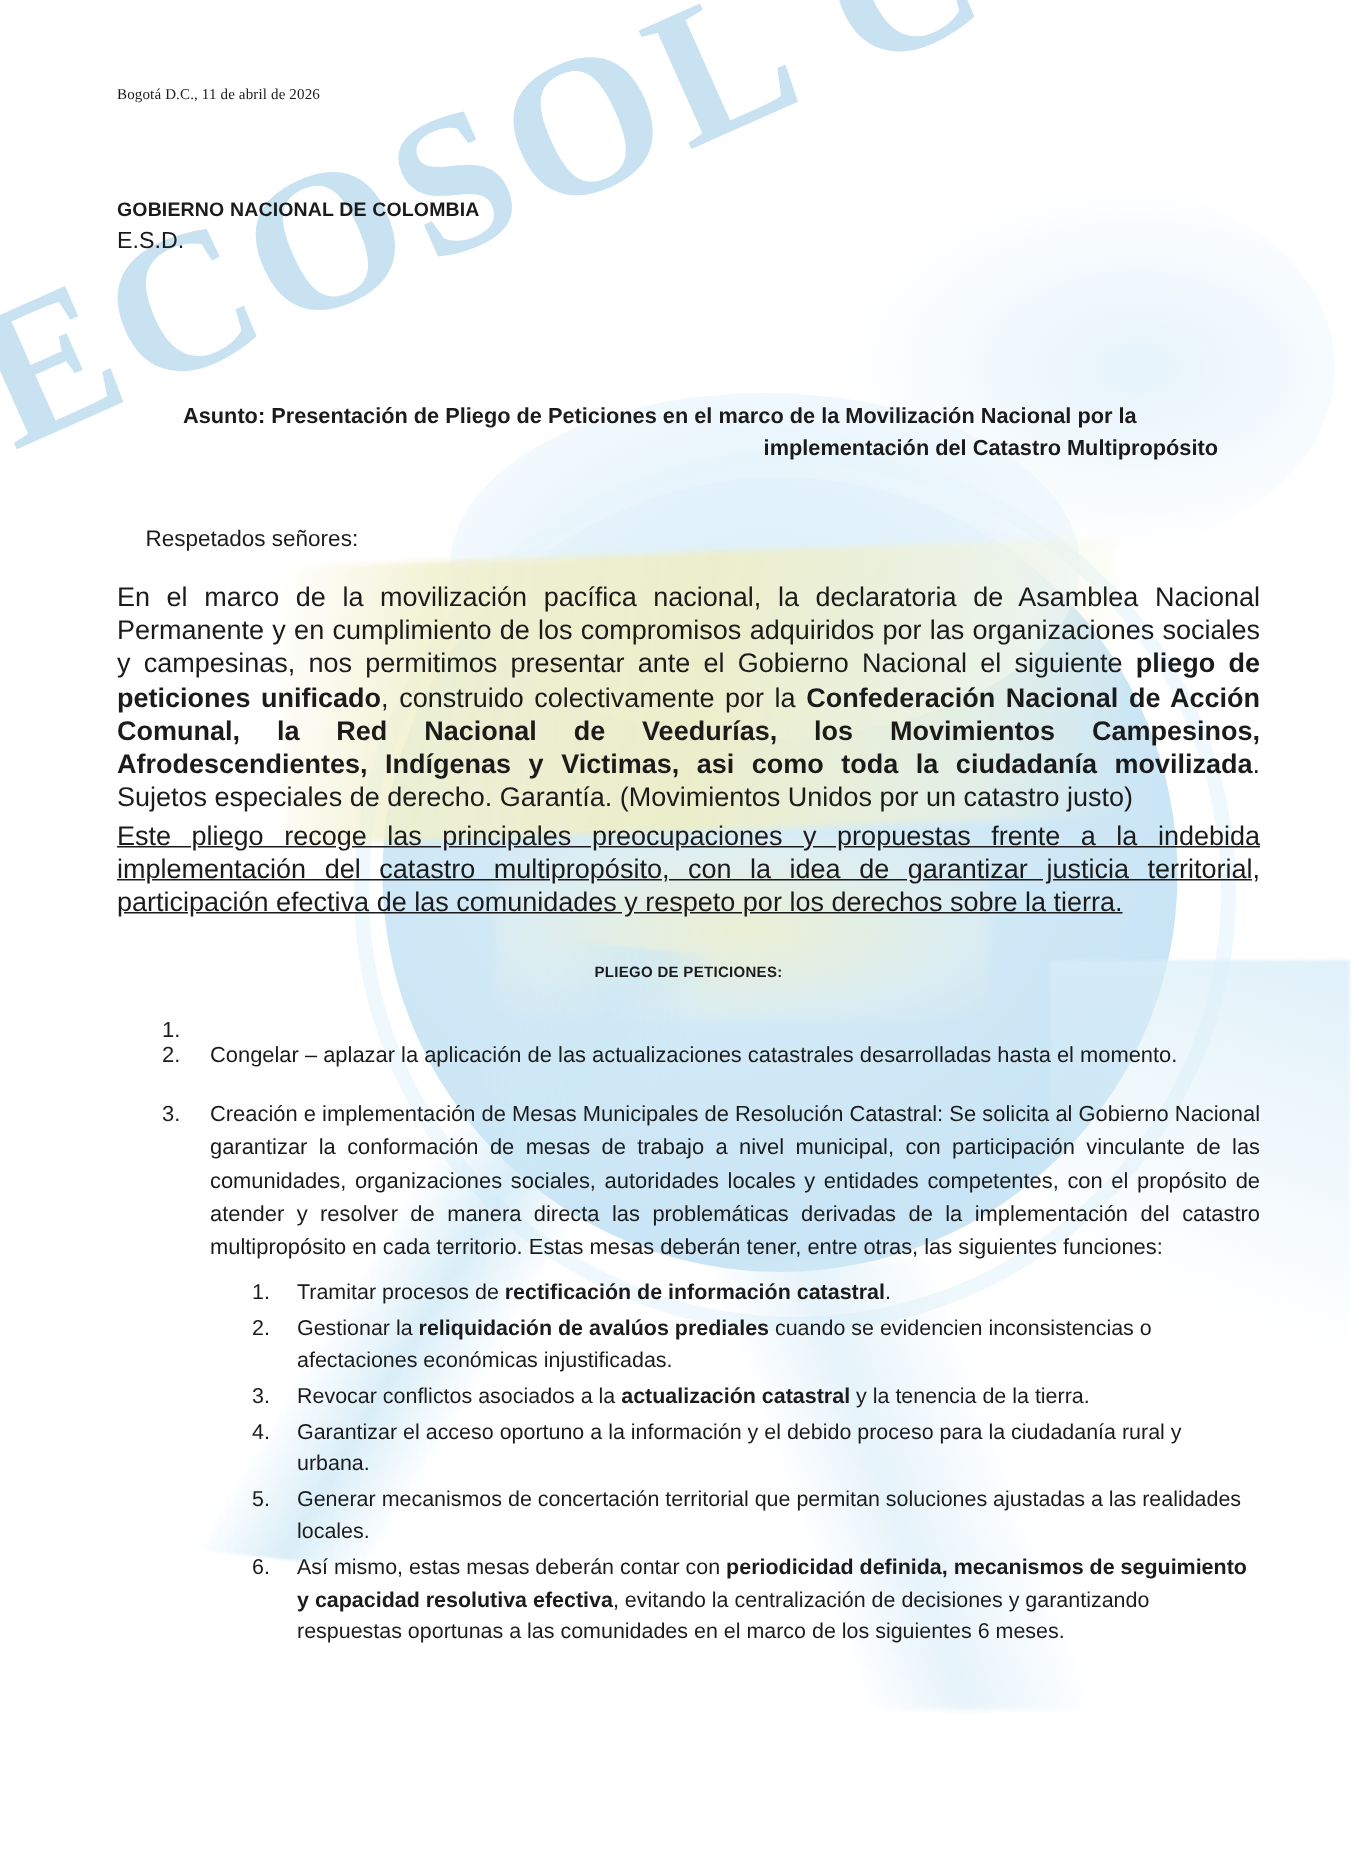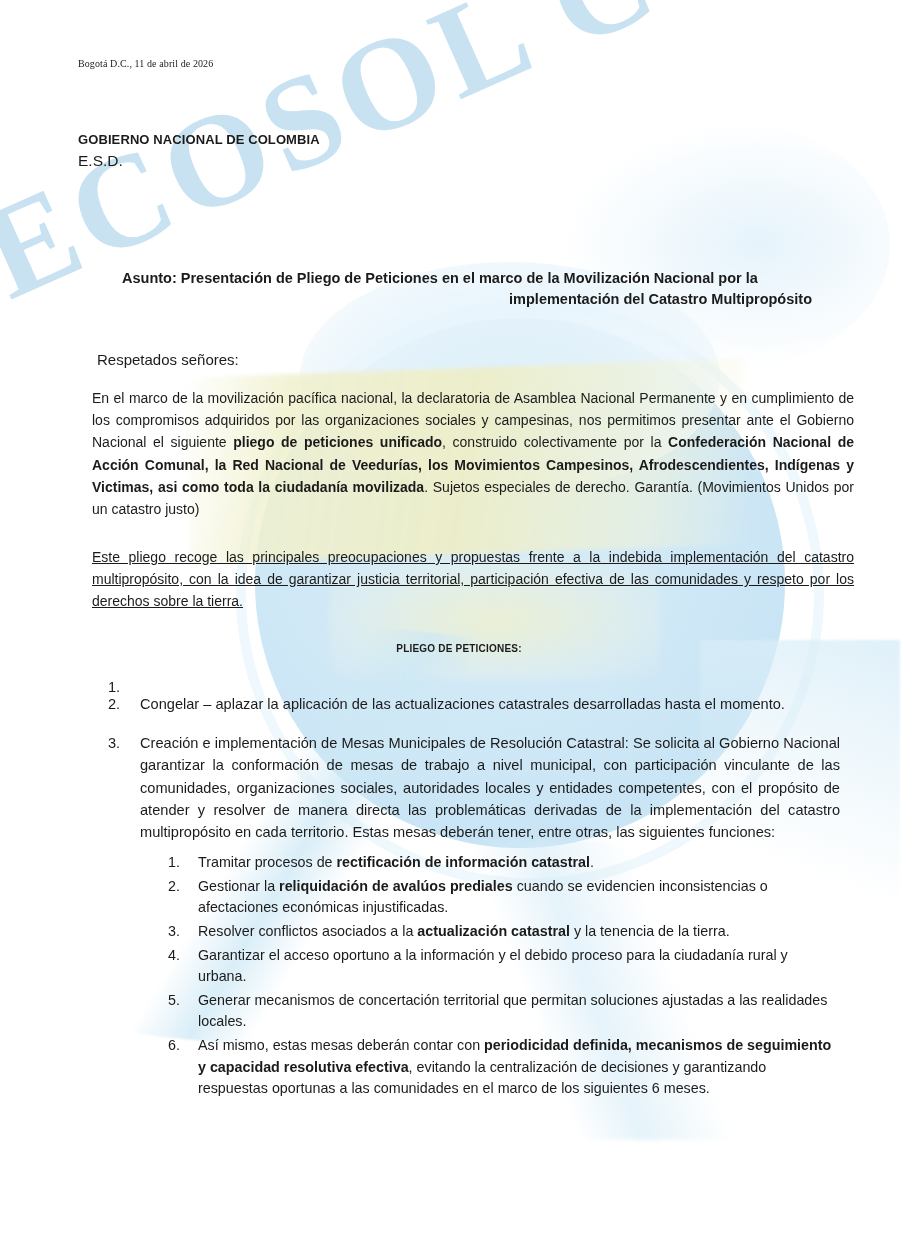--- a/index.html
+++ b/index.html
@@ -125,23 +125,23 @@
   .subject .first{display:block;text-align:left;}
 
   .greeting{
     position:absolute;left:78px;top:351px;
     font-size:15px;
     margin-left:19px;
   }
 
   .para{
     position:absolute;
-    left:92px;
+    left:78px;
     width:762px;
-    font-size:14px;
+    font-size:18px;
     line-height:22.2px;
     text-align:justify;
   }
   .para b{font-weight:700;}
   #para-1{top:387px;}
   #para-2{top:546px;text-decoration:underline;}
 
   .section-title{
     position:absolute;left:78px;top:643px;
     width:762px;
@@ -255,21 +255,21 @@
         <li>
           <span class="num">1.</span>
           <span>Tramitar procesos de </span><b>rectificación de información catastral</b><span>.</span>
         </li>
         <li>
           <span class="num">2.</span>
           <span>Gestionar la </span><b>reliquidación de avalúos prediales</b><span> cuando se evidencien inconsistencias o afectaciones económicas injustificadas.</span>
         </li>
         <li>
           <span class="num">3.</span>
-          <span>Resolver conflictos asociados a la </span><b>actualización catastral</b><span> y la tenencia de la tierra.</span>
+          <span>Revocar conflictos asociados a la </span><b>actualización catastral</b><span> y la tenencia de la tierra.</span>
         </li>
         <li>
           <span class="num">4.</span>
           <span>Garantizar el acceso oportuno a la información y el debido proceso para la ciudadanía rural y urbana.</span><b></b><span></span>
         </li>
         <li>
           <span class="num">5.</span>
           <span>Generar mecanismos de concertación territorial que permitan soluciones ajustadas a las realidades locales.</span><b></b><span></span>
         </li>
         <li>

